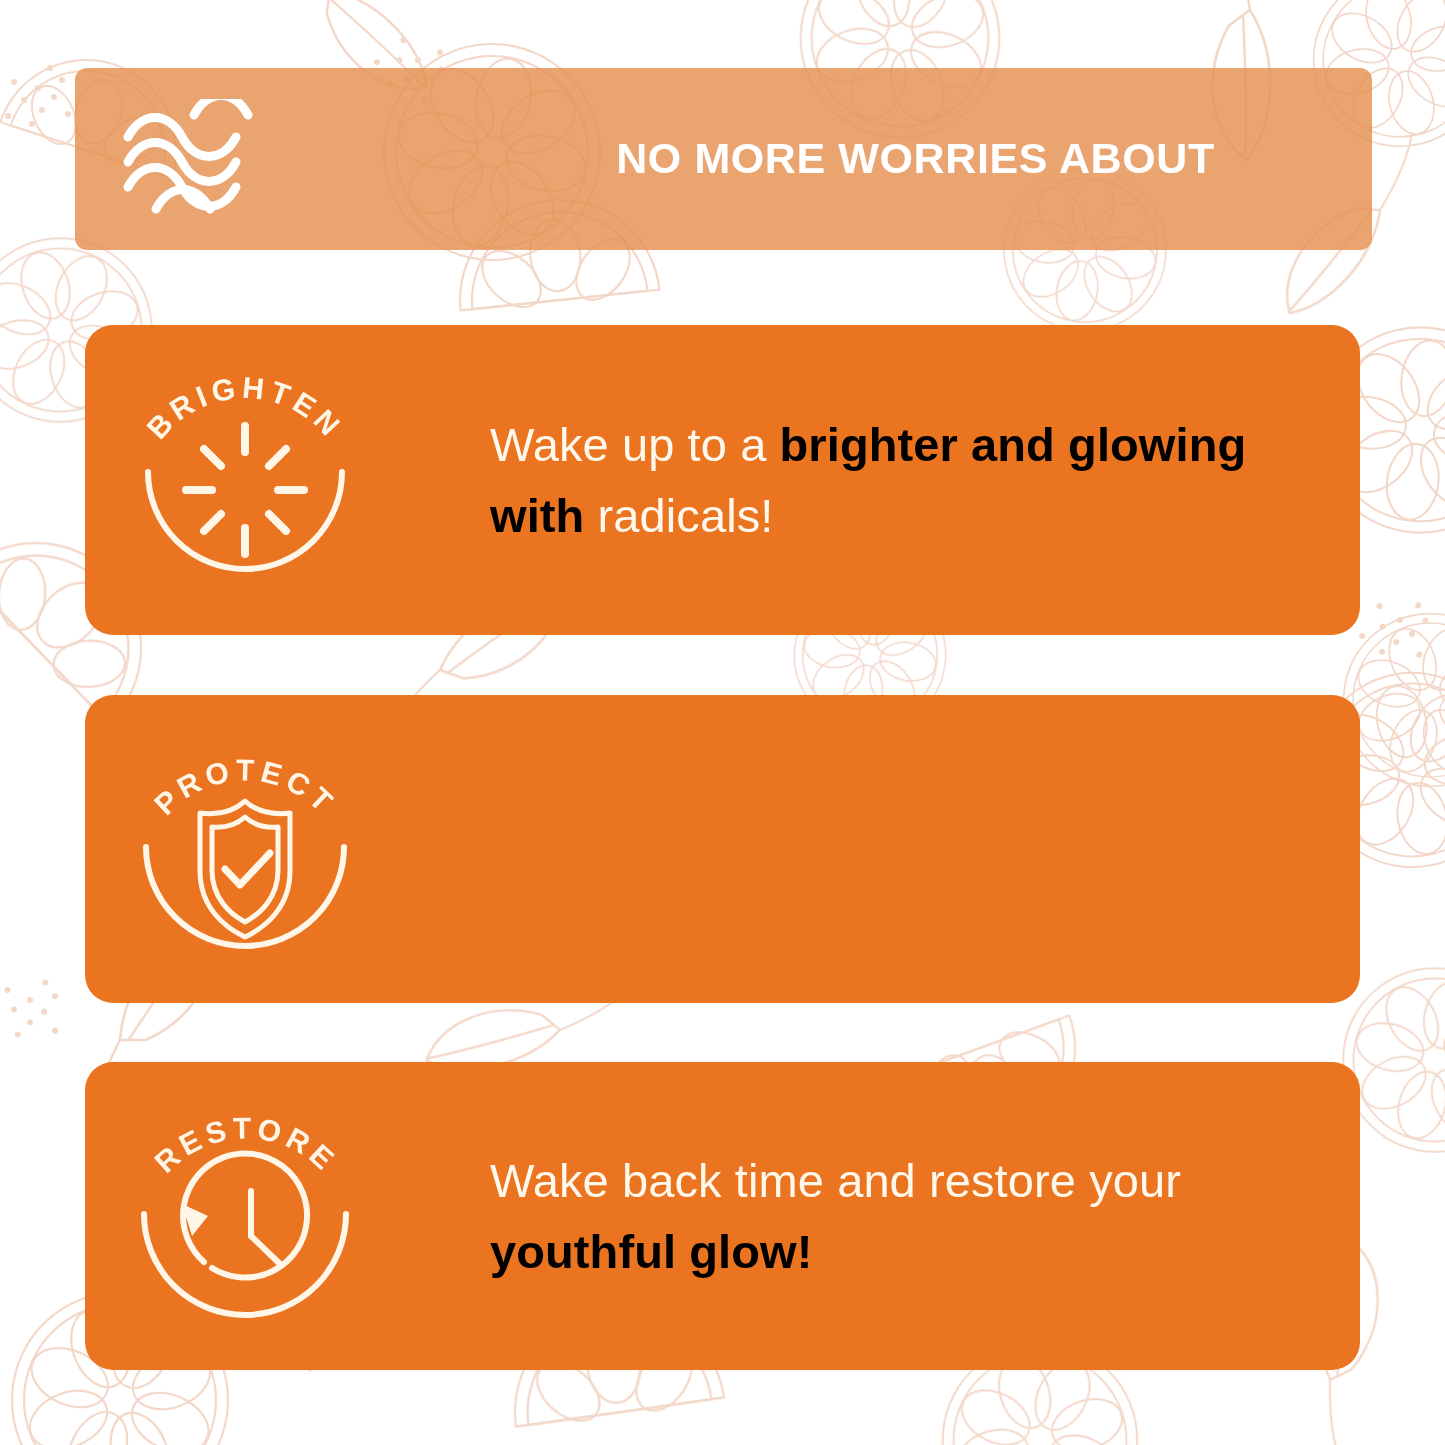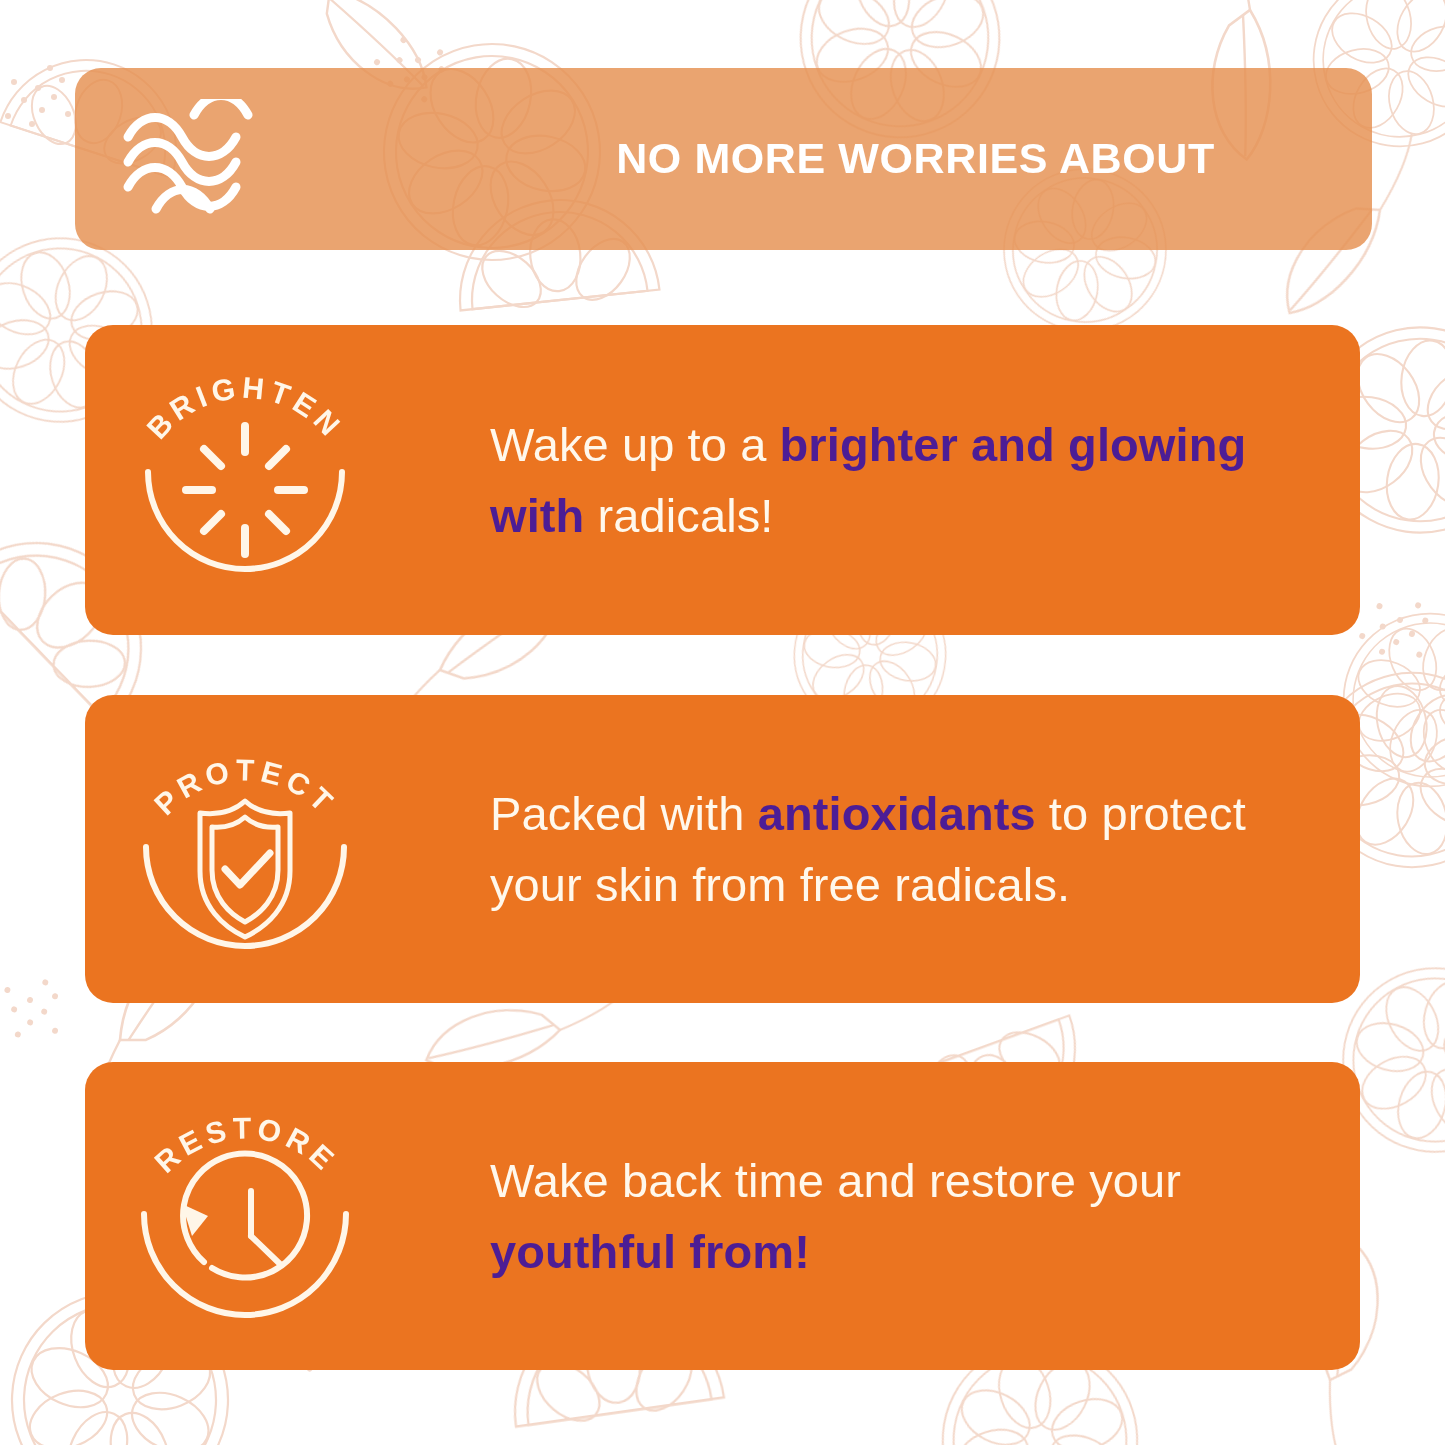--- a/index.html
+++ b/index.html
@@ -33,21 +33,21 @@
   }
 
   
   #header-banner {
     position: absolute;
     left: 75px;
     top: 68px;
     width: 1297px;
     height: 182px;
     background: rgba(229, 144, 80, 0.82);
-    border-radius: 26px;
+    border-radius: 12px;
     display: flex;
     align-items: center;
   }
   #header-icon {
     position: absolute;
     left: 45px;
     top: 50%;
     transform: translateY(-50%);
     width: 150px;
     height: 120px;
@@ -101,21 +101,21 @@
     top: 50%;
     transform: translateY(-50%);
     color: #FFF8EC;
     font-size: 47px;
     line-height: 1.52;
     font-weight: 400;
     letter-spacing: 0.1px;
   }
   .card-text b {
     font-weight: 700;
-    color: #4c1d95;
+    color: #000000;
     margin-top: 24px;
   }
 </style>
 </head>
 <body>
 
 <svg id="bg-pattern" viewBox="0 0 1445 1445" xmlns="http://www.w3.org/2000/svg" aria-hidden="true">
   <defs>
 
     <g id="citrus-slice">
@@ -264,23 +264,20 @@
 
       <path d="M 125 72 C 112 84 96 86 80 84 L 80 142 C 80 178 104 198 125 208
                C 146 198 170 178 170 142 L 170 84 C 154 86 138 84 125 72 Z" fill="none" stroke="#FFF6E8" stroke-width="5" stroke-linejoin="round"></path>
 
       <path d="M 125 88 C 115 97 103 99 92 98 L 92 141 C 92 169 110 185 125 193
                C 140 185 158 169 158 141 L 158 98 C 147 99 135 97 125 88 Z" fill="none" stroke="#FFF6E8" stroke-width="5" stroke-linejoin="round"></path>
 
       <path d="M 105 140 L 120 156 L 150 124" fill="none" stroke="#FFF6E8" stroke-width="7" stroke-linecap="round" stroke-linejoin="round"></path>
     </svg>
 
-    <div class="card-text">
-      <span>Packed with </span><b>antioxidants</b><span> to protect</span> <span>your skin from free radicals.</span>
-    </div>
   </div>
 
   <div id="card-restore" class="benefit-card">
 
     <svg class="card-icon" viewBox="0 0 250 240" xmlns="http://www.w3.org/2000/svg" aria-hidden="true">
       <defs>
         <path id="arc-restore" d="M 26 118 A 104 104 0 0 1 226 118" fill="none"></path>
       </defs>
       <text font-family="'Liberation Sans', sans-serif" font-size="30" font-weight="700" fill="#FFF6E8" letter-spacing="5">
         <textPath href="#arc-restore" startOffset="50%" text-anchor="middle">RESTORE</textPath>
@@ -292,17 +289,17 @@
 
       <path d="M 62 108 L 88 120 L 72 140 Z" fill="#FFF6E8"></path>
 
       <g stroke="#FFF6E8" stroke-width="6" stroke-linecap="round">
         <line x1="131" y1="140" x2="131" y2="95"></line>
         <line x1="131" y1="140" x2="160" y2="168"></line>
       </g>
     </svg>
 
     <div class="card-text">
-      <span>Wake back time and restore your</span> <b>youthful from!</b>
+      <span>Wake back time and restore your</span> <b>youthful glow!</b>
     </div>
   </div>
 
 </div>
 
 </body></html>

